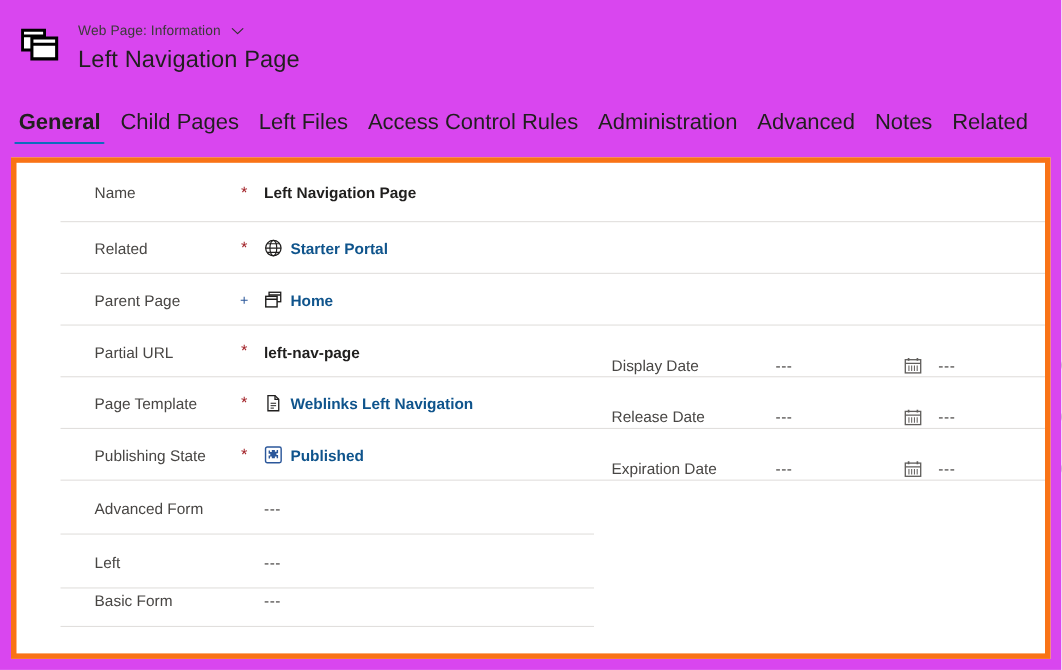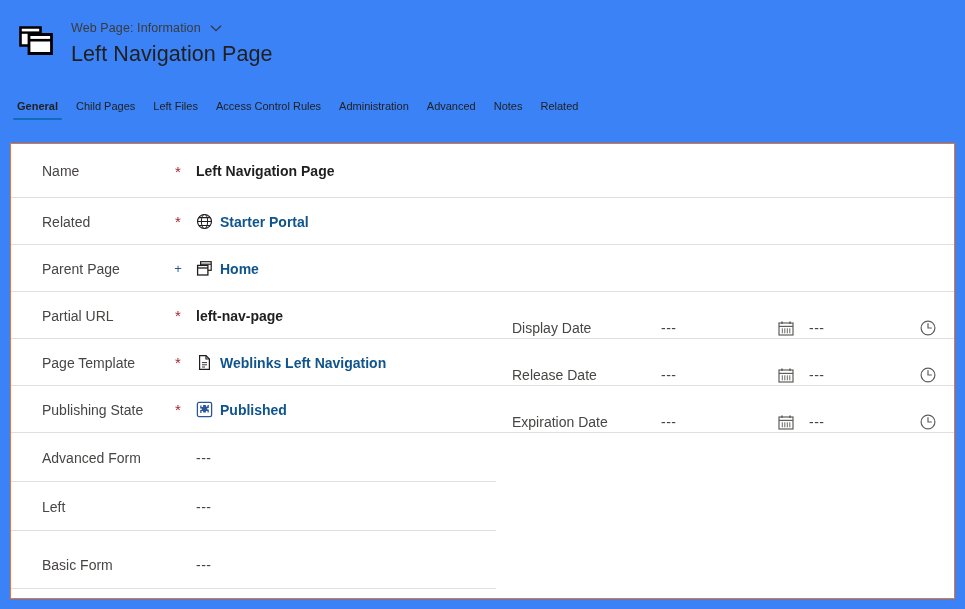--- a/index.html
+++ b/index.html
@@ -8,21 +8,21 @@
     margin: 0; padding: 0;
     background: #ffffff;
     font-family: "Liberation Sans", sans-serif;
     -webkit-font-smoothing: antialiased;
   }
   #app {
     position: relative;
     width: 965px;
     height: 609px;
     overflow: hidden;
-    background: #3b82f6;
+    background: #d946ef;
   }
 
   
   .header {
     position: absolute;
     left: 0; top: 0;
     width: 965px; height: 88px;
     display: flex;
     align-items: flex-start;
     padding: 12px 0 0 14px;
@@ -73,21 +73,21 @@
     position: absolute;
     left: 0; top: 96px;
     width: 965px;
     height: 36px;
     display: flex;
     align-items: flex-start;
     padding-left: 8px;
   }
   .tab {
     position: relative;
-    font-size: 11px;
+    font-size: 20px;
     color: #201f1e;
     padding: 4px 9px 9px 9px;
     white-space: nowrap;
     cursor: pointer;
     background: none;
     border: none;
     font-family: inherit;
   }
   .tab.selected { font-weight: 700; }
   .tab.selected::after {
@@ -98,22 +98,23 @@
     height: 2.5px;
     background: #0f6cbd;
     border-radius: 2px;
   }
 
   
   .card {
     position: absolute;
     left: 10px; top: 143px;
     width: 945px; height: 456px;
-    border: 1px solid #f97316;
+    border: 5px solid #f97316;
     background: #ffffff;
+    padding-left: 40px;
   }
   .grid {
     position: relative;
     width: 100%;
     height: 100%;
   }
 
   
   .row {
     position: absolute;
@@ -426,21 +427,21 @@
 
       <div class="row" style="top:338px;height:49px;">
         <div class="cell-left">
           <span class="lbl">Left</span>
           <span class="req blank">*</span>
           <span class="val muted">---</span>
         </div>
         <div class="divider half"></div>
       </div>
 
-      <div class="row" style="top:396px;height:49px;">
+      <div class="row" style="top:373px;height:49px;">
         <div class="cell-left">
           <span class="lbl">Basic Form</span>
           <span class="req blank">*</span>
           <span class="val muted">---</span>
         </div>
         <div class="divider half"></div>
       </div>
 
     </div>
   </div>

